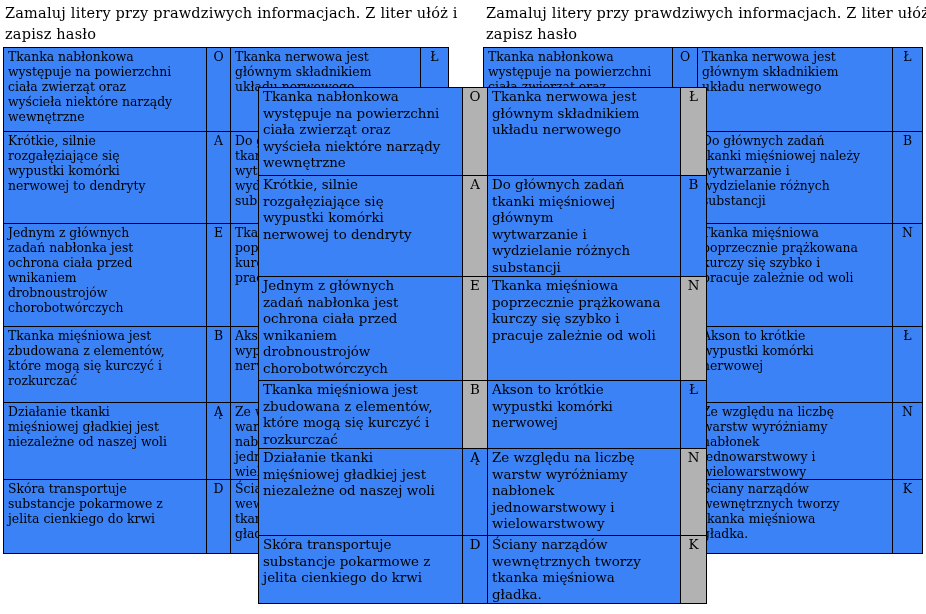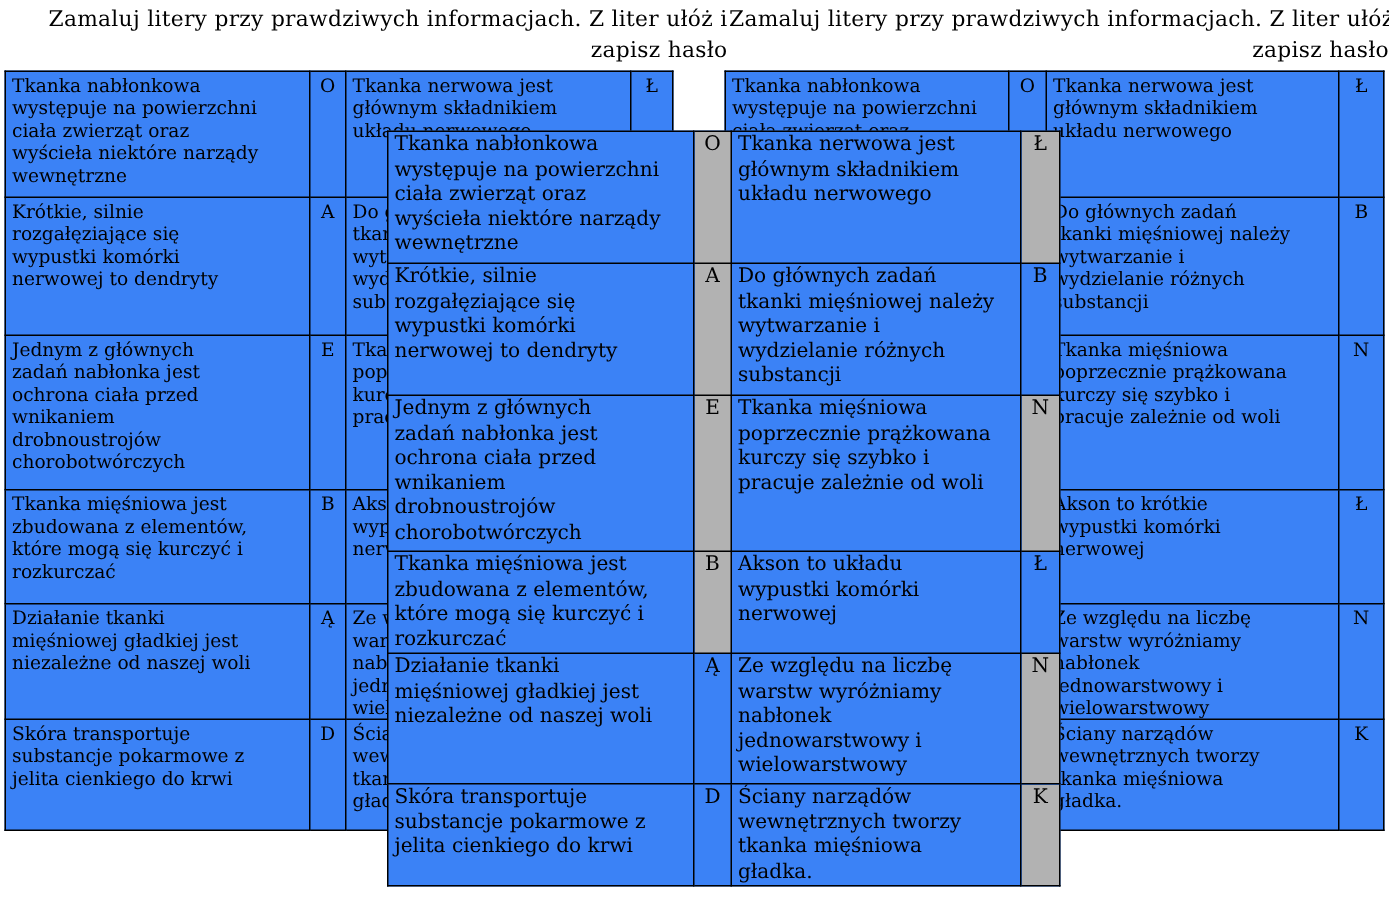--- a/index.html
+++ b/index.html
@@ -4,21 +4,20 @@
 <style>
   html,body{margin:0;padding:0;}
   body{
     width:926px;height:614px;position:relative;overflow:hidden;
     background:#ffffff;color:#000;
     font-family:"DejaVu Serif", serif;
   }
   .title{
     position:absolute;white-space:pre;font-size:14.5px;line-height:21px;
     letter-spacing:0.2px;
-    text-align:right;
   }
   table.grid{
     position:absolute;border-collapse:collapse;table-layout:fixed;background:#3b82f6;
   }
   table.grid td{
     border:1px solid #000;vertical-align:top;overflow:hidden;
   }
   td.stmt{white-space:pre-line;padding:1px 4px 0 4px;}
   td.ltr{text-align:center;padding:1px 0 0 0;}
   table.bg td.stmt,table.bg td.ltr{font-size:12.4px;line-height:15px;}
@@ -222,21 +221,21 @@
 układu nerwowego</td>
     <td class="ltr" style="background: rgb(178, 178, 178);">Ł</td>
   </tr>
   <tr style="height:88px">
     <td class="stmt">Krótkie, silnie
 rozgałęziające się
 wypustki komórki
 nerwowej to dendryty</td>
     <td class="ltr" style="background: rgb(178, 178, 178);">A</td>
     <td class="stmt">Do głównych zadań
-tkanki mięśniowej należy
+tkanki mięśniowej głównym
 wytwarzanie i
 wydzielanie różnych
 substancji</td>
     <td class="ltr">B</td>
   </tr>
   <tr style="height:104px">
     <td class="stmt">Jednym z głównych
 zadań nabłonka jest
 ochrona ciała przed
 wnikaniem
@@ -248,21 +247,21 @@
 kurczy się szybko i
 pracuje zależnie od woli</td>
     <td class="ltr" style="background: rgb(178, 178, 178);">N</td>
   </tr>
   <tr style="height:68px">
     <td class="stmt">Tkanka mięśniowa jest
 zbudowana z elementów,
 które mogą się kurczyć i
 rozkurczać</td>
     <td class="ltr" style="background: rgb(178, 178, 178);">B</td>
-    <td class="stmt">Akson to układu
+    <td class="stmt">Akson to krótkie
 wypustki komórki
 nerwowej</td>
     <td class="ltr">Ł</td>
   </tr>
   <tr style="height:87px">
     <td class="stmt">Działanie tkanki
 mięśniowej gładkiej jest
 niezależne od naszej woli</td>
     <td class="ltr">Ą</td>
     <td class="stmt">Ze  względu na liczbę

